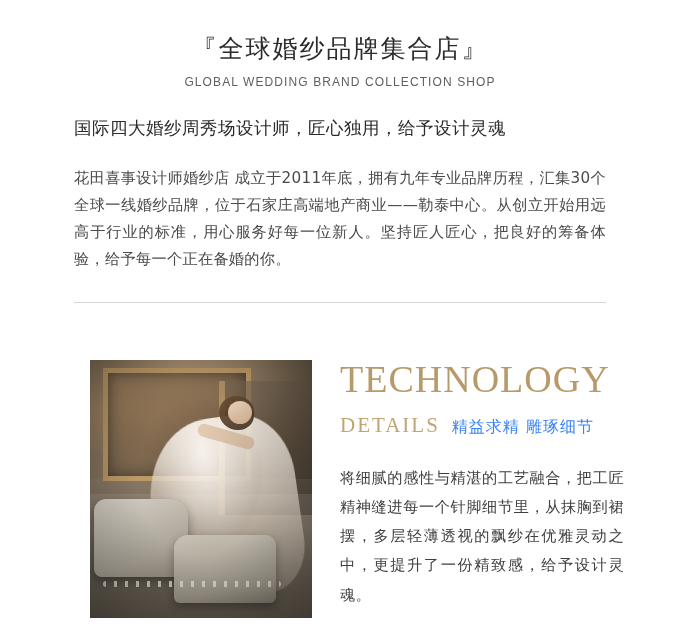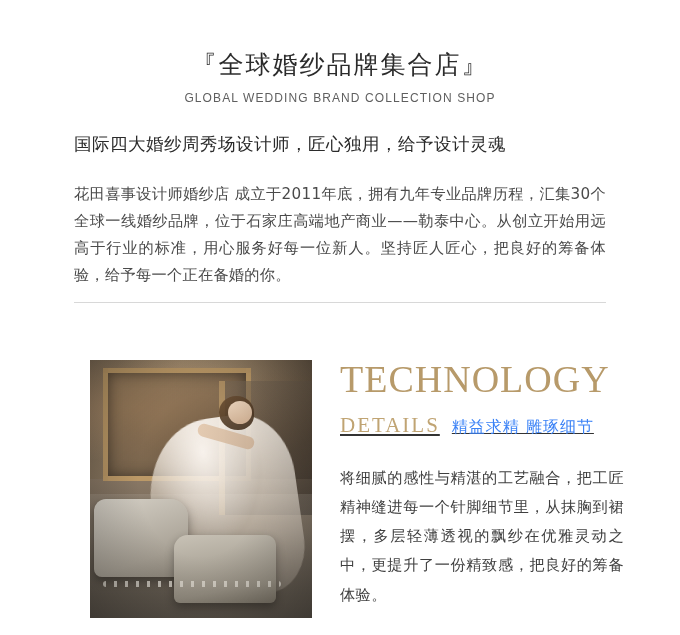--- a/index.html
+++ b/index.html
@@ -17,21 +17,21 @@
   .page {
     position: relative;
     width: 680px;
     height: 635px;
     background: #ffffff;
   }
 
   
   .header {
     text-align: center;
-    padding-top: 50px;
+    padding-top: 34px;
   }
   .header-title {
     font-family: "DejaVu Sans", "Liberation Sans", sans-serif;
     font-size: 25px;
     letter-spacing: 2px;
     color: #2b2b2b;
     font-weight: 500;
     line-height: 1.2;
   }
   .header-sub {
@@ -196,21 +196,20 @@
     letter-spacing: 1px;
     color: #b79a6a;
     line-height: 1.05;
     font-weight: 400;
   }
   .tech-sub-row {
     margin-top: 13px;
     display: flex;
     align-items: baseline;
     gap: 12px;
-    text-decoration: underline;
   }
   .tech-sub-en {
     font-family: "Liberation Serif", "DejaVu Serif", serif;
     font-size: 21px;
     letter-spacing: 2px;
     color: #c0a473;
     font-weight: 400;
   }
   .tech-sub-cn {
     font-family: "DejaVu Sans", "Liberation Sans", sans-serif;
@@ -265,18 +264,18 @@
         <div class="p-vignette"></div>
       </div>
     </div>
 
     <div class="lower-text">
       <div class="tech-title">TECHNOLOGY</div>
       <div class="tech-sub-row">
         <span class="tech-sub-en">DETAILS</span>
         <span class="tech-sub-cn">精益求精  雕琢细节</span>
       </div>
-      <div class="tech-body">将细腻的感性与精湛的工艺融合，把工匠精神缝进每一个针脚细节里，从抹胸到裙摆，多层轻薄透视的飘纱在优雅灵动之中，更提升了一份精致感，把良好的筹备体验。</div>
+      <div class="tech-body">将细腻的感性与精湛的工艺融合，把工匠精神缝进每一个针脚细节里，从抹胸到裙摆，多层轻薄透视的飘纱在优雅灵动之中，更提升了一份精致感，给予设计灵魂。</div>
     </div>
 
   </div>
 
 </div>
 
 </body></html>

